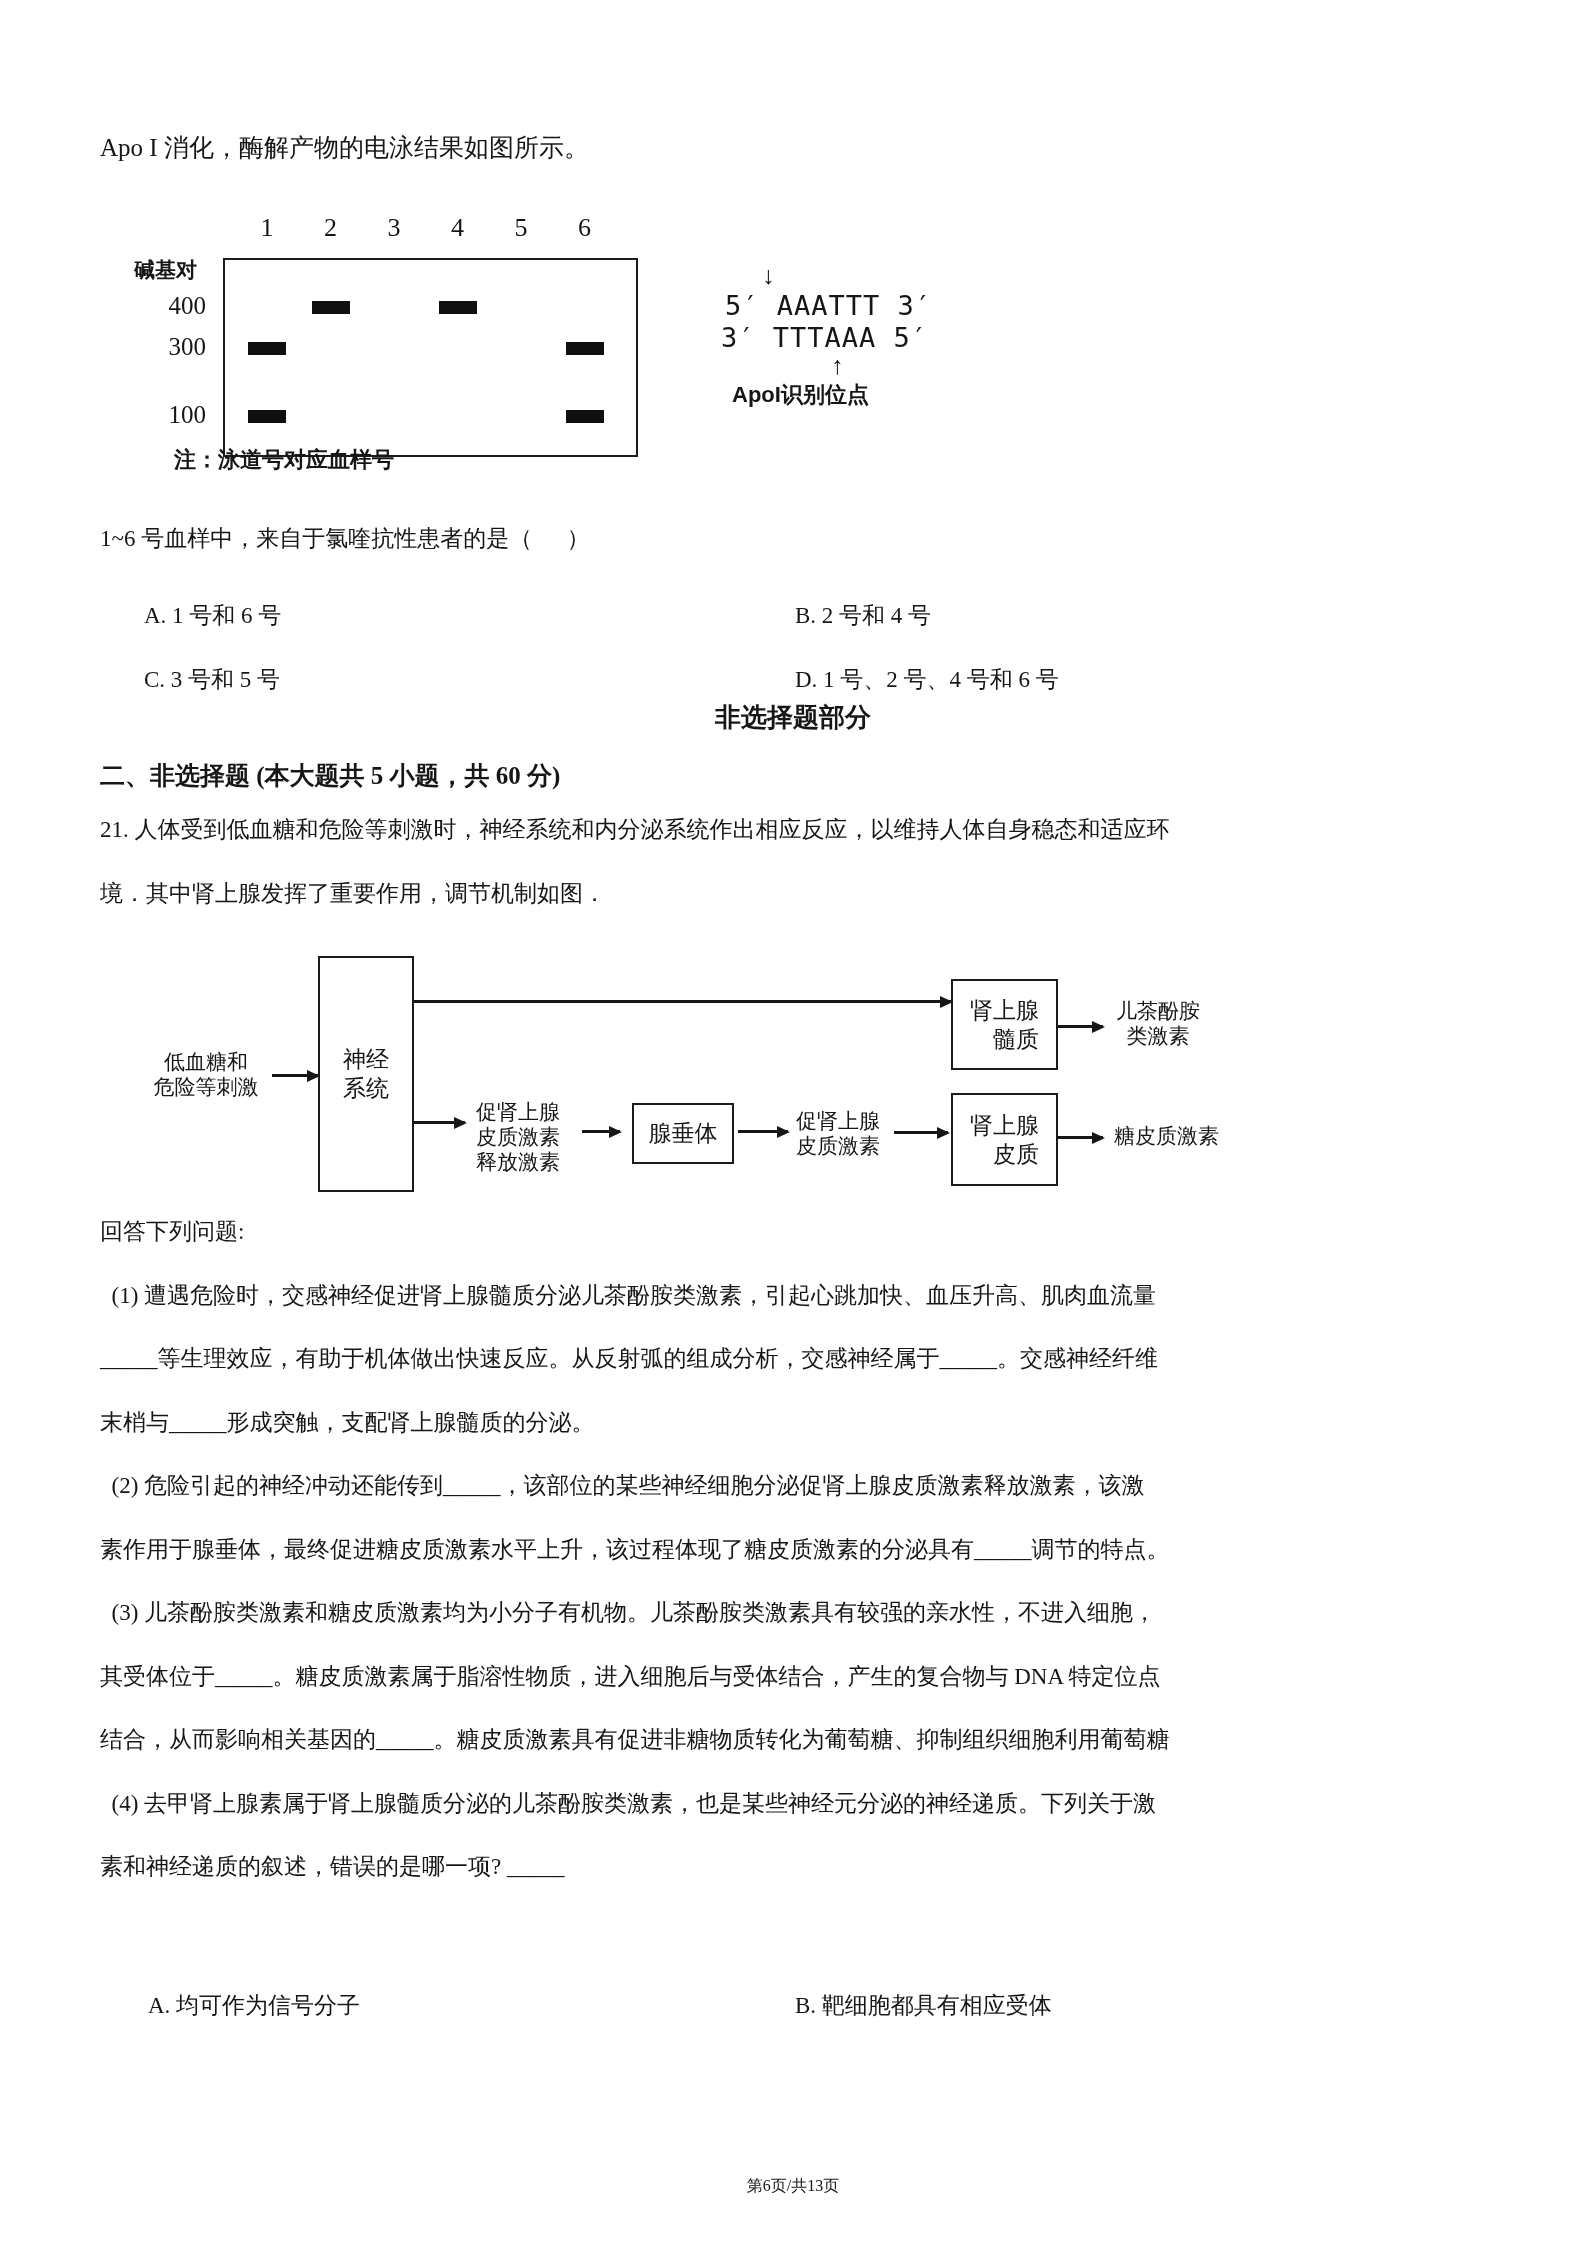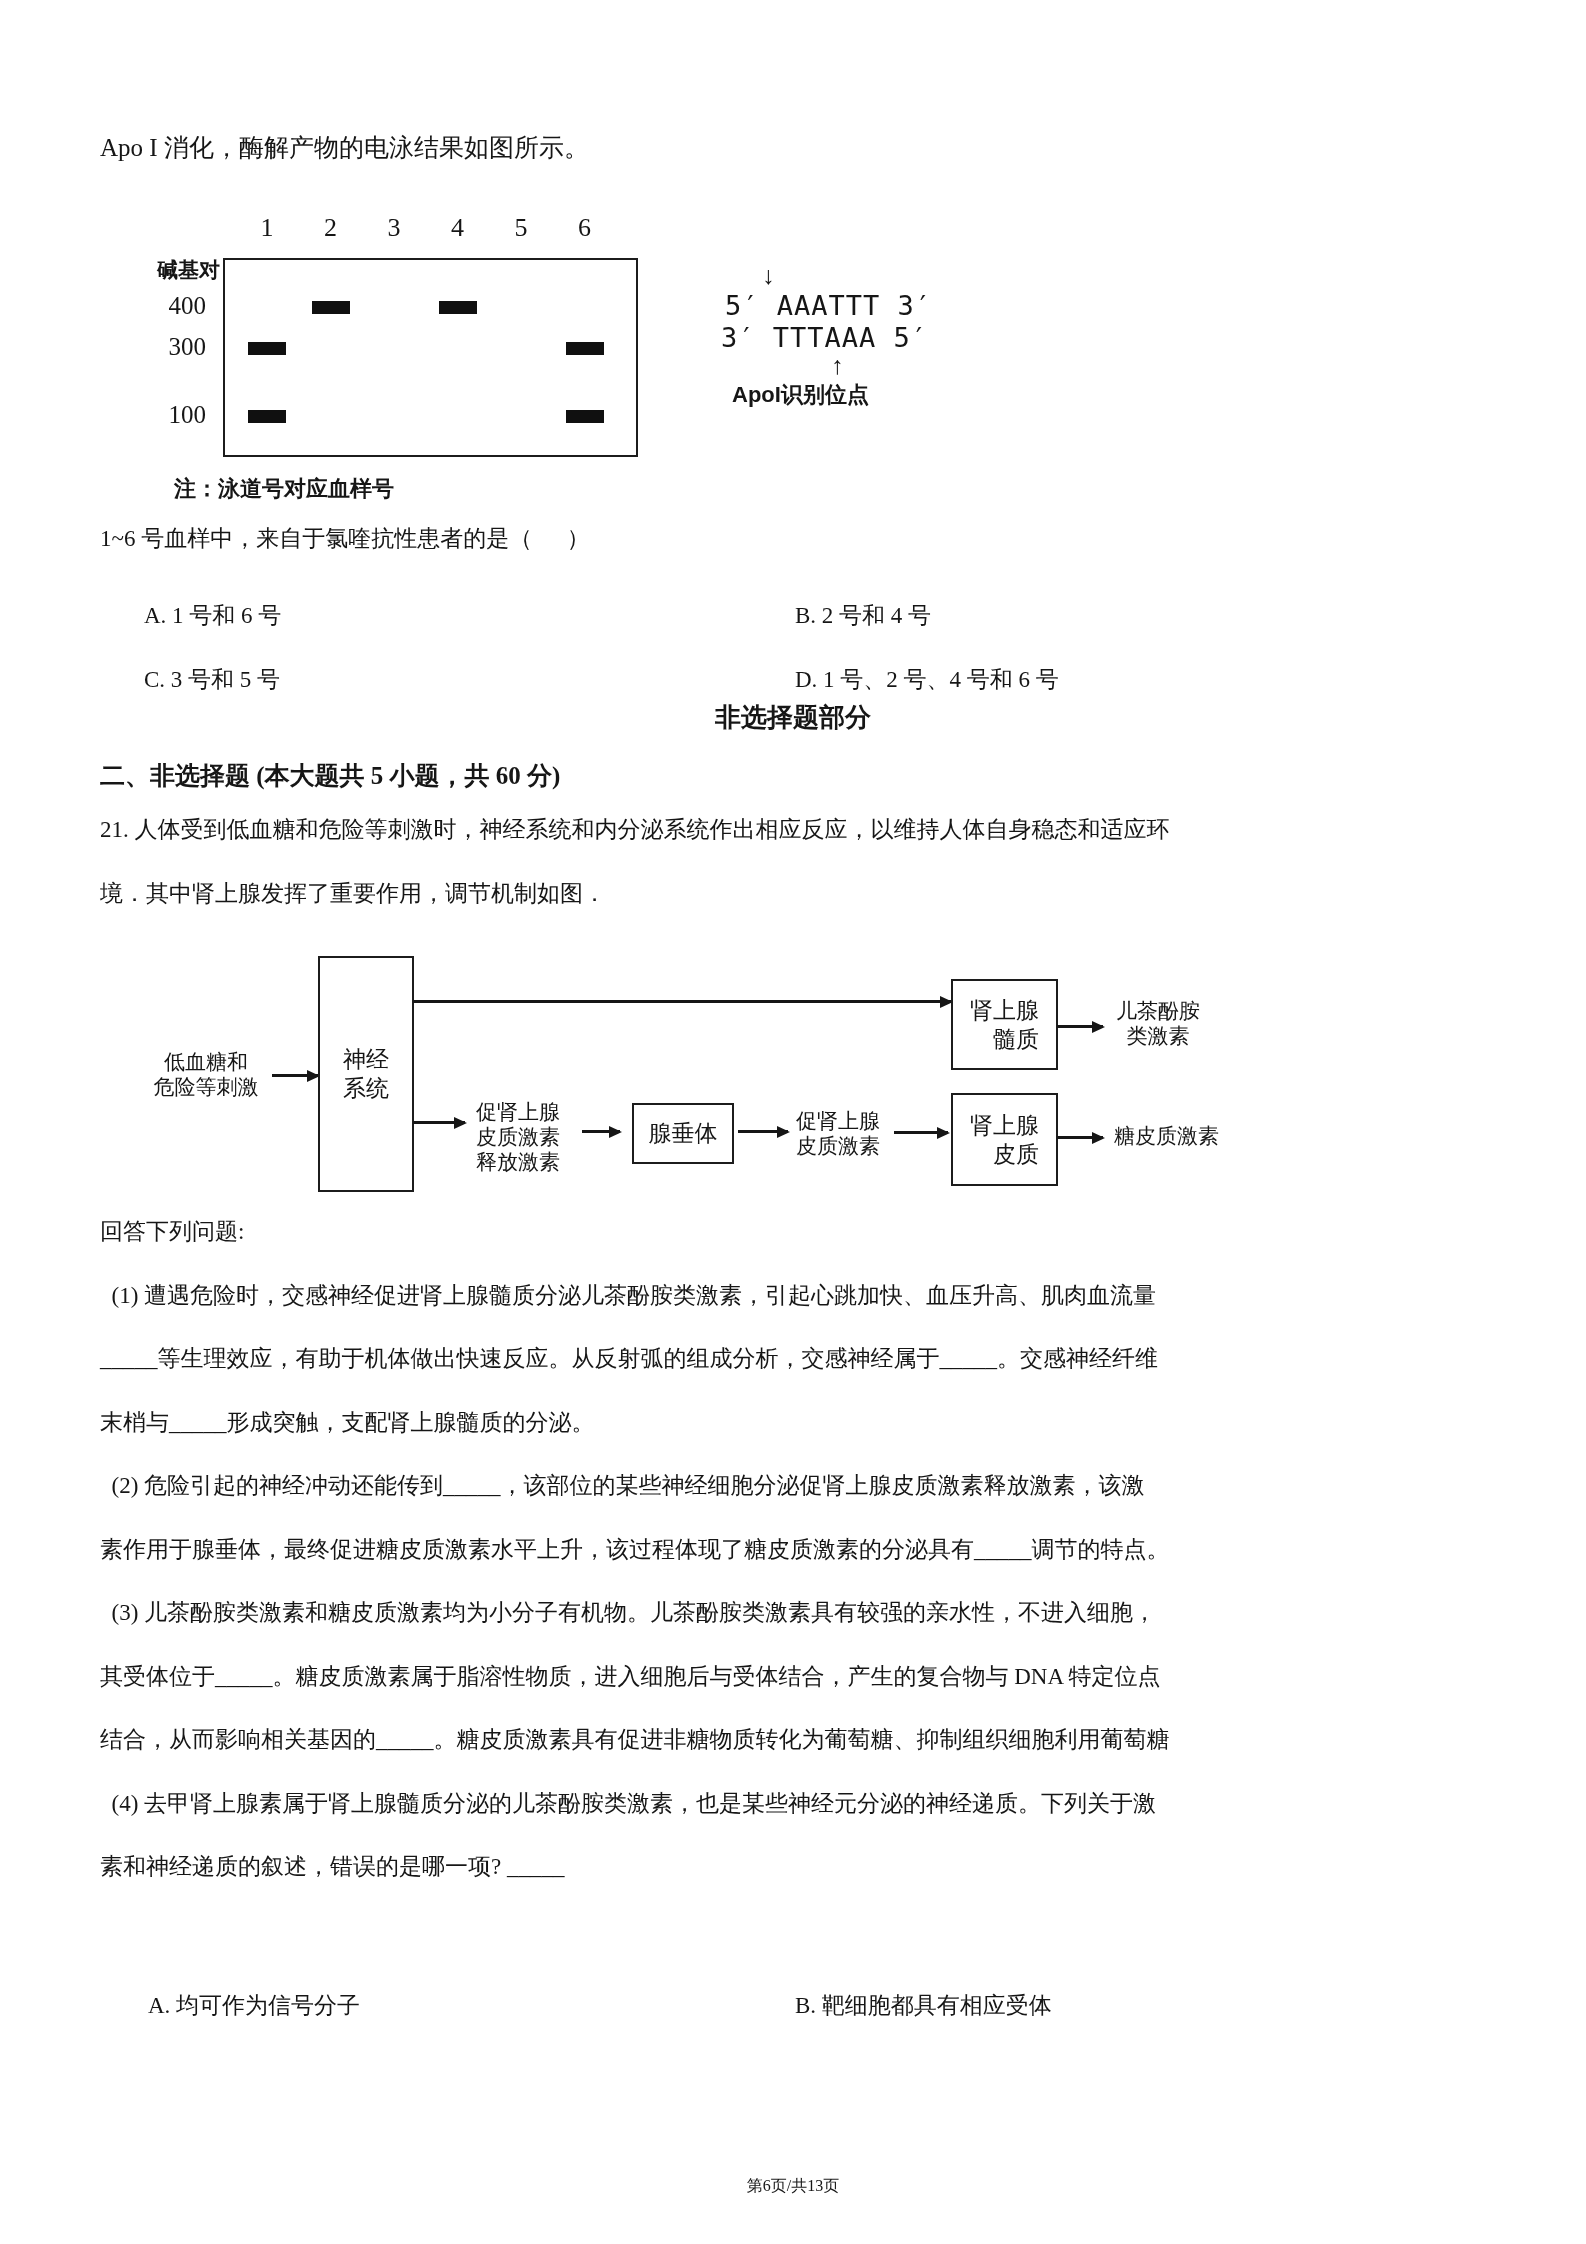--- a/index.html
+++ b/index.html
@@ -13,24 +13,24 @@
   .sans{font-family:"Liberation Sans","DejaVu Sans",sans-serif;}
   .mono{font-family:"DejaVu Sans Mono","Liberation Mono",monospace;}
 
   
   .intro{left:100px; top:128px; font-size:25px; line-height:40px;}
 
   
   .gel{left:100px; top:210px; width:600px; height:310px;}
   .gel-box{left:123px; top:48px; width:411px; height:195px; border:2.5px solid #1c1c1c;}
   .lane-label{top:2px; width:34px; height:32px; line-height:32px; text-align:center; font-size:26px;}
-  .axis-title{left:34px; top:46px; width:86px; text-align:right; font-size:21px; font-weight:600;}
+  .axis-title{left:34px; top:46px; width:86px; font-size:21px; font-weight:600;}
   .row-label{left:28px; width:78px; text-align:right; font-size:25px;}
   .band{position:absolute; width:38px; height:13px; background:#101010;}
-  .gel-note{left:74px; top:264px; font-size:22px; font-weight:600;}
+  .gel-note{left:74px; top:235px; font-size:22px; font-weight:600;}
 
   
   .dna{left:700px; top:258px; width:300px; height:170px;}
   .strand{font-size:27px; letter-spacing:1px;margin-left:13px;}
   .cut-arrow{font-size:25px; font-weight:bold;}
   .site-label{font-size:22px; font-weight:600;}
 
   
   .stem{left:100px; top:516px; width:1400px; font-size:23px; line-height:46px;}
   .qrow{position:absolute; left:100px; width:1400px; height:64px; line-height:64px; font-size:23px;}

